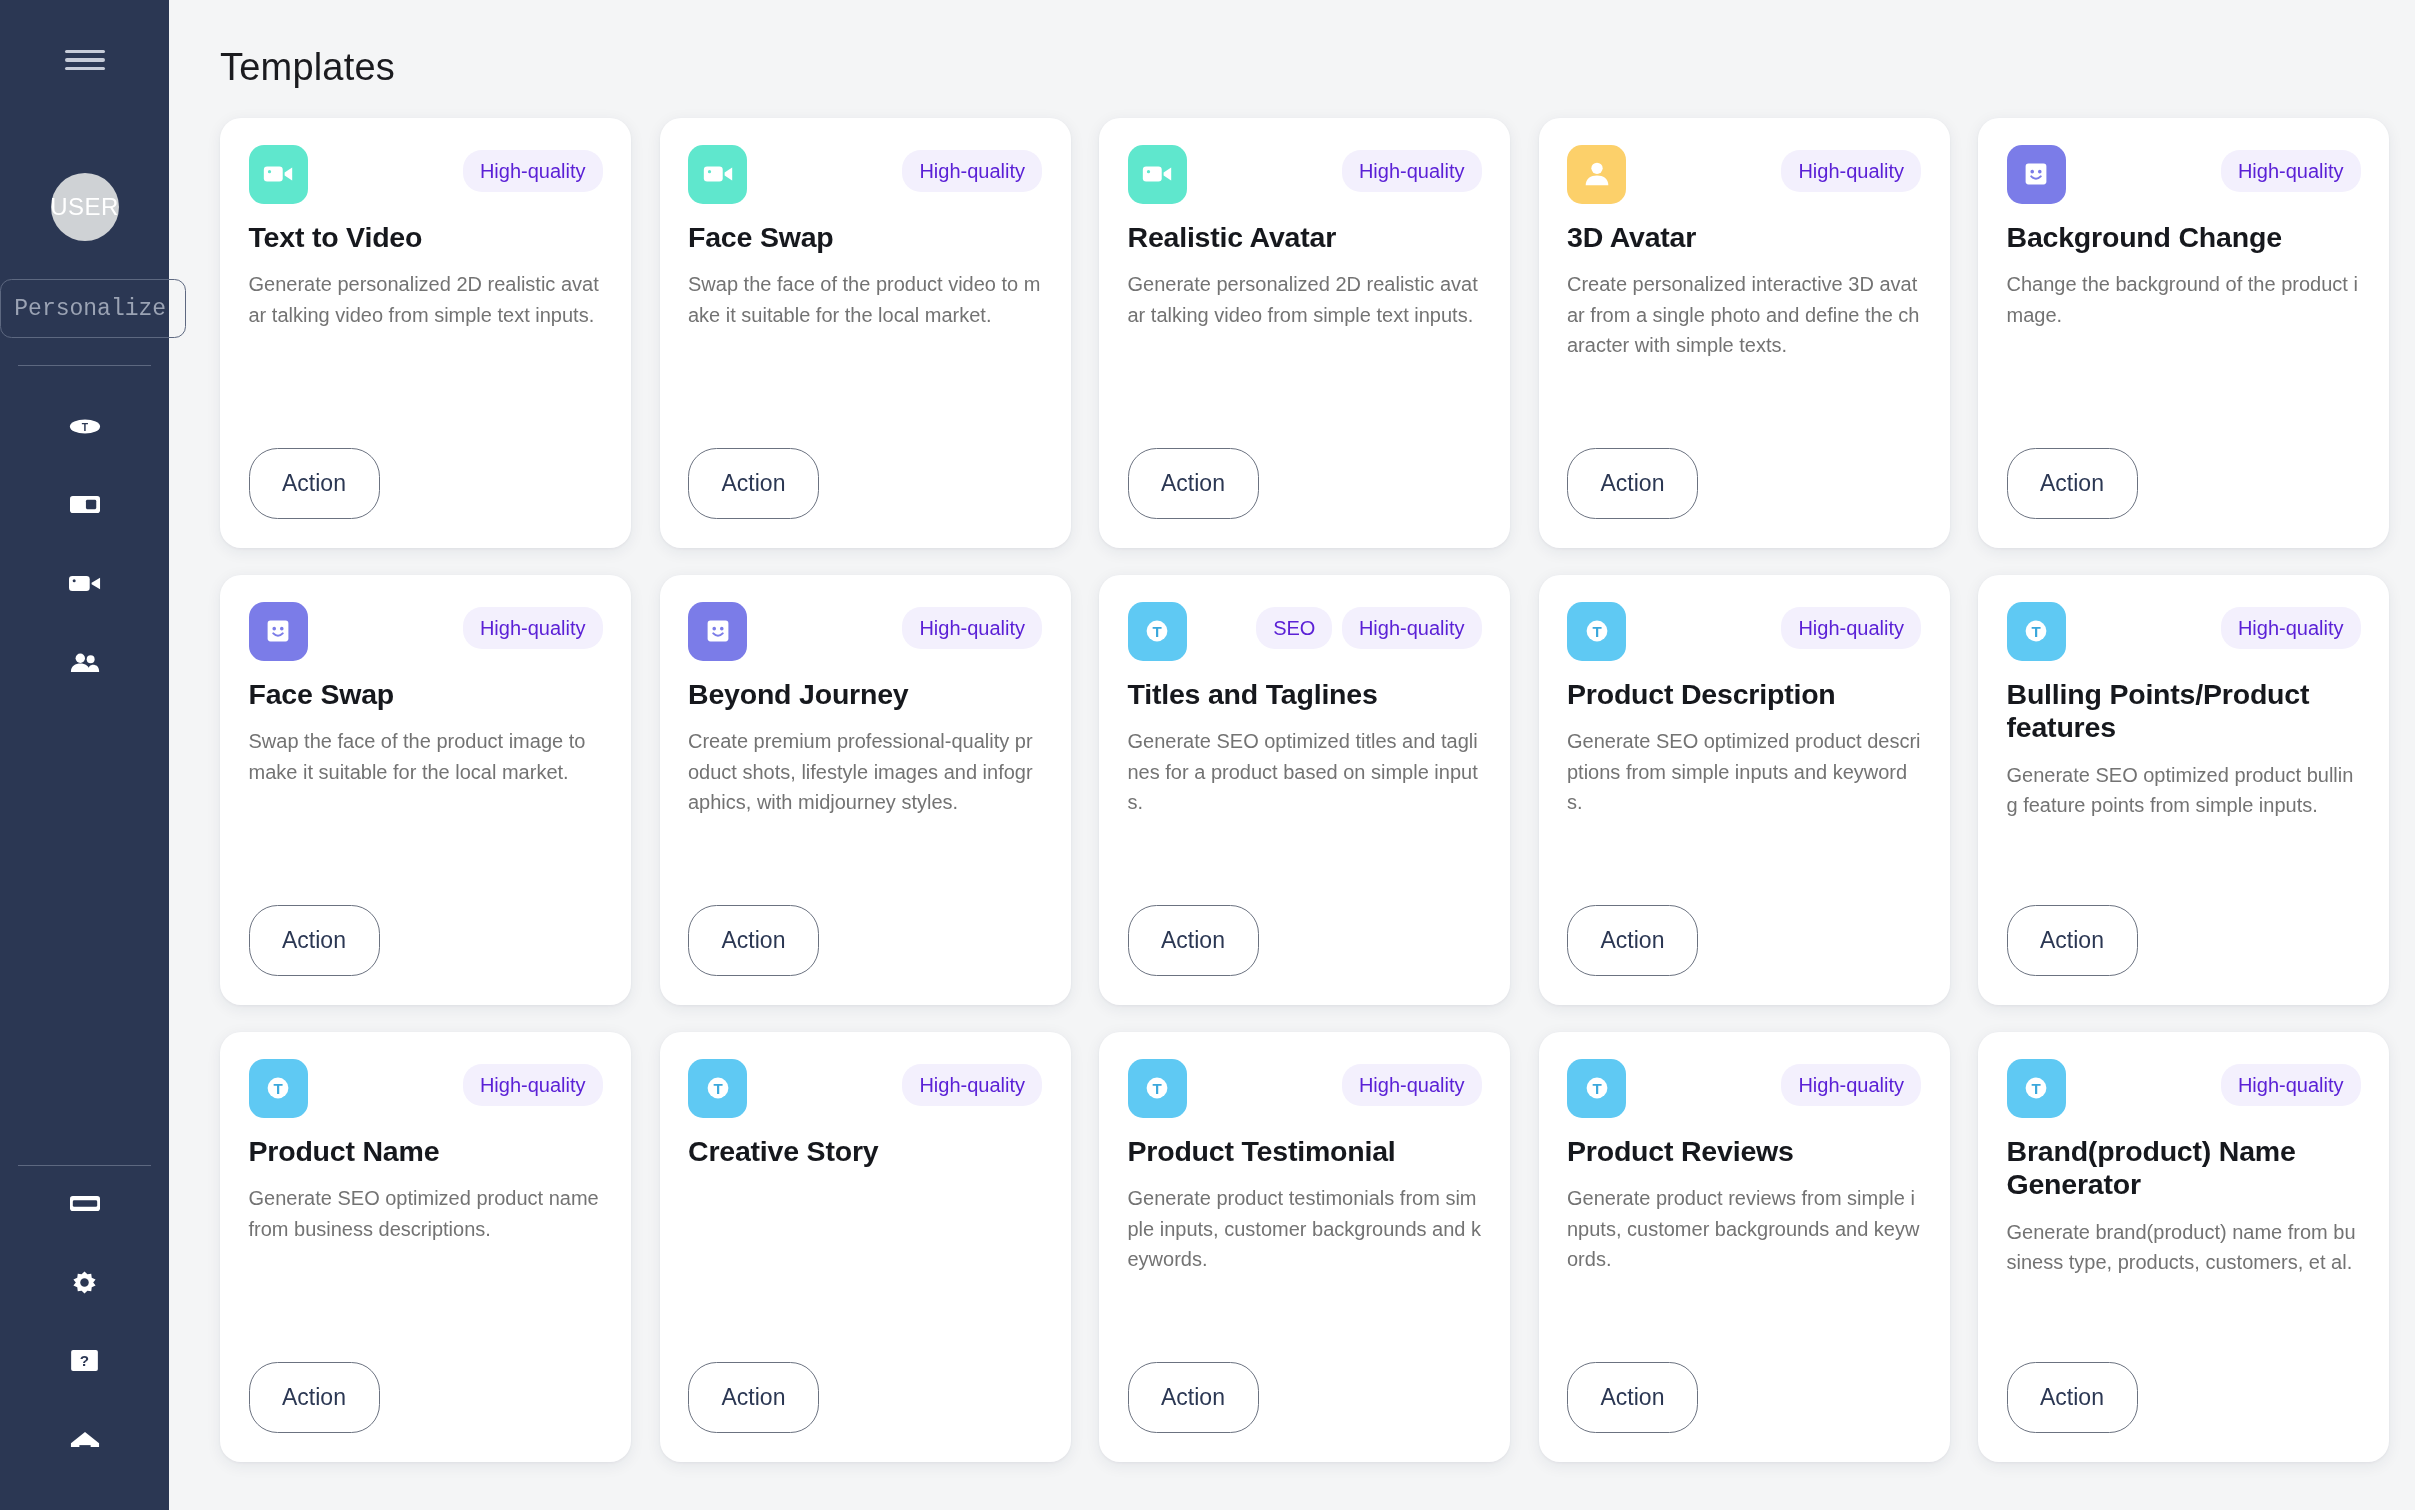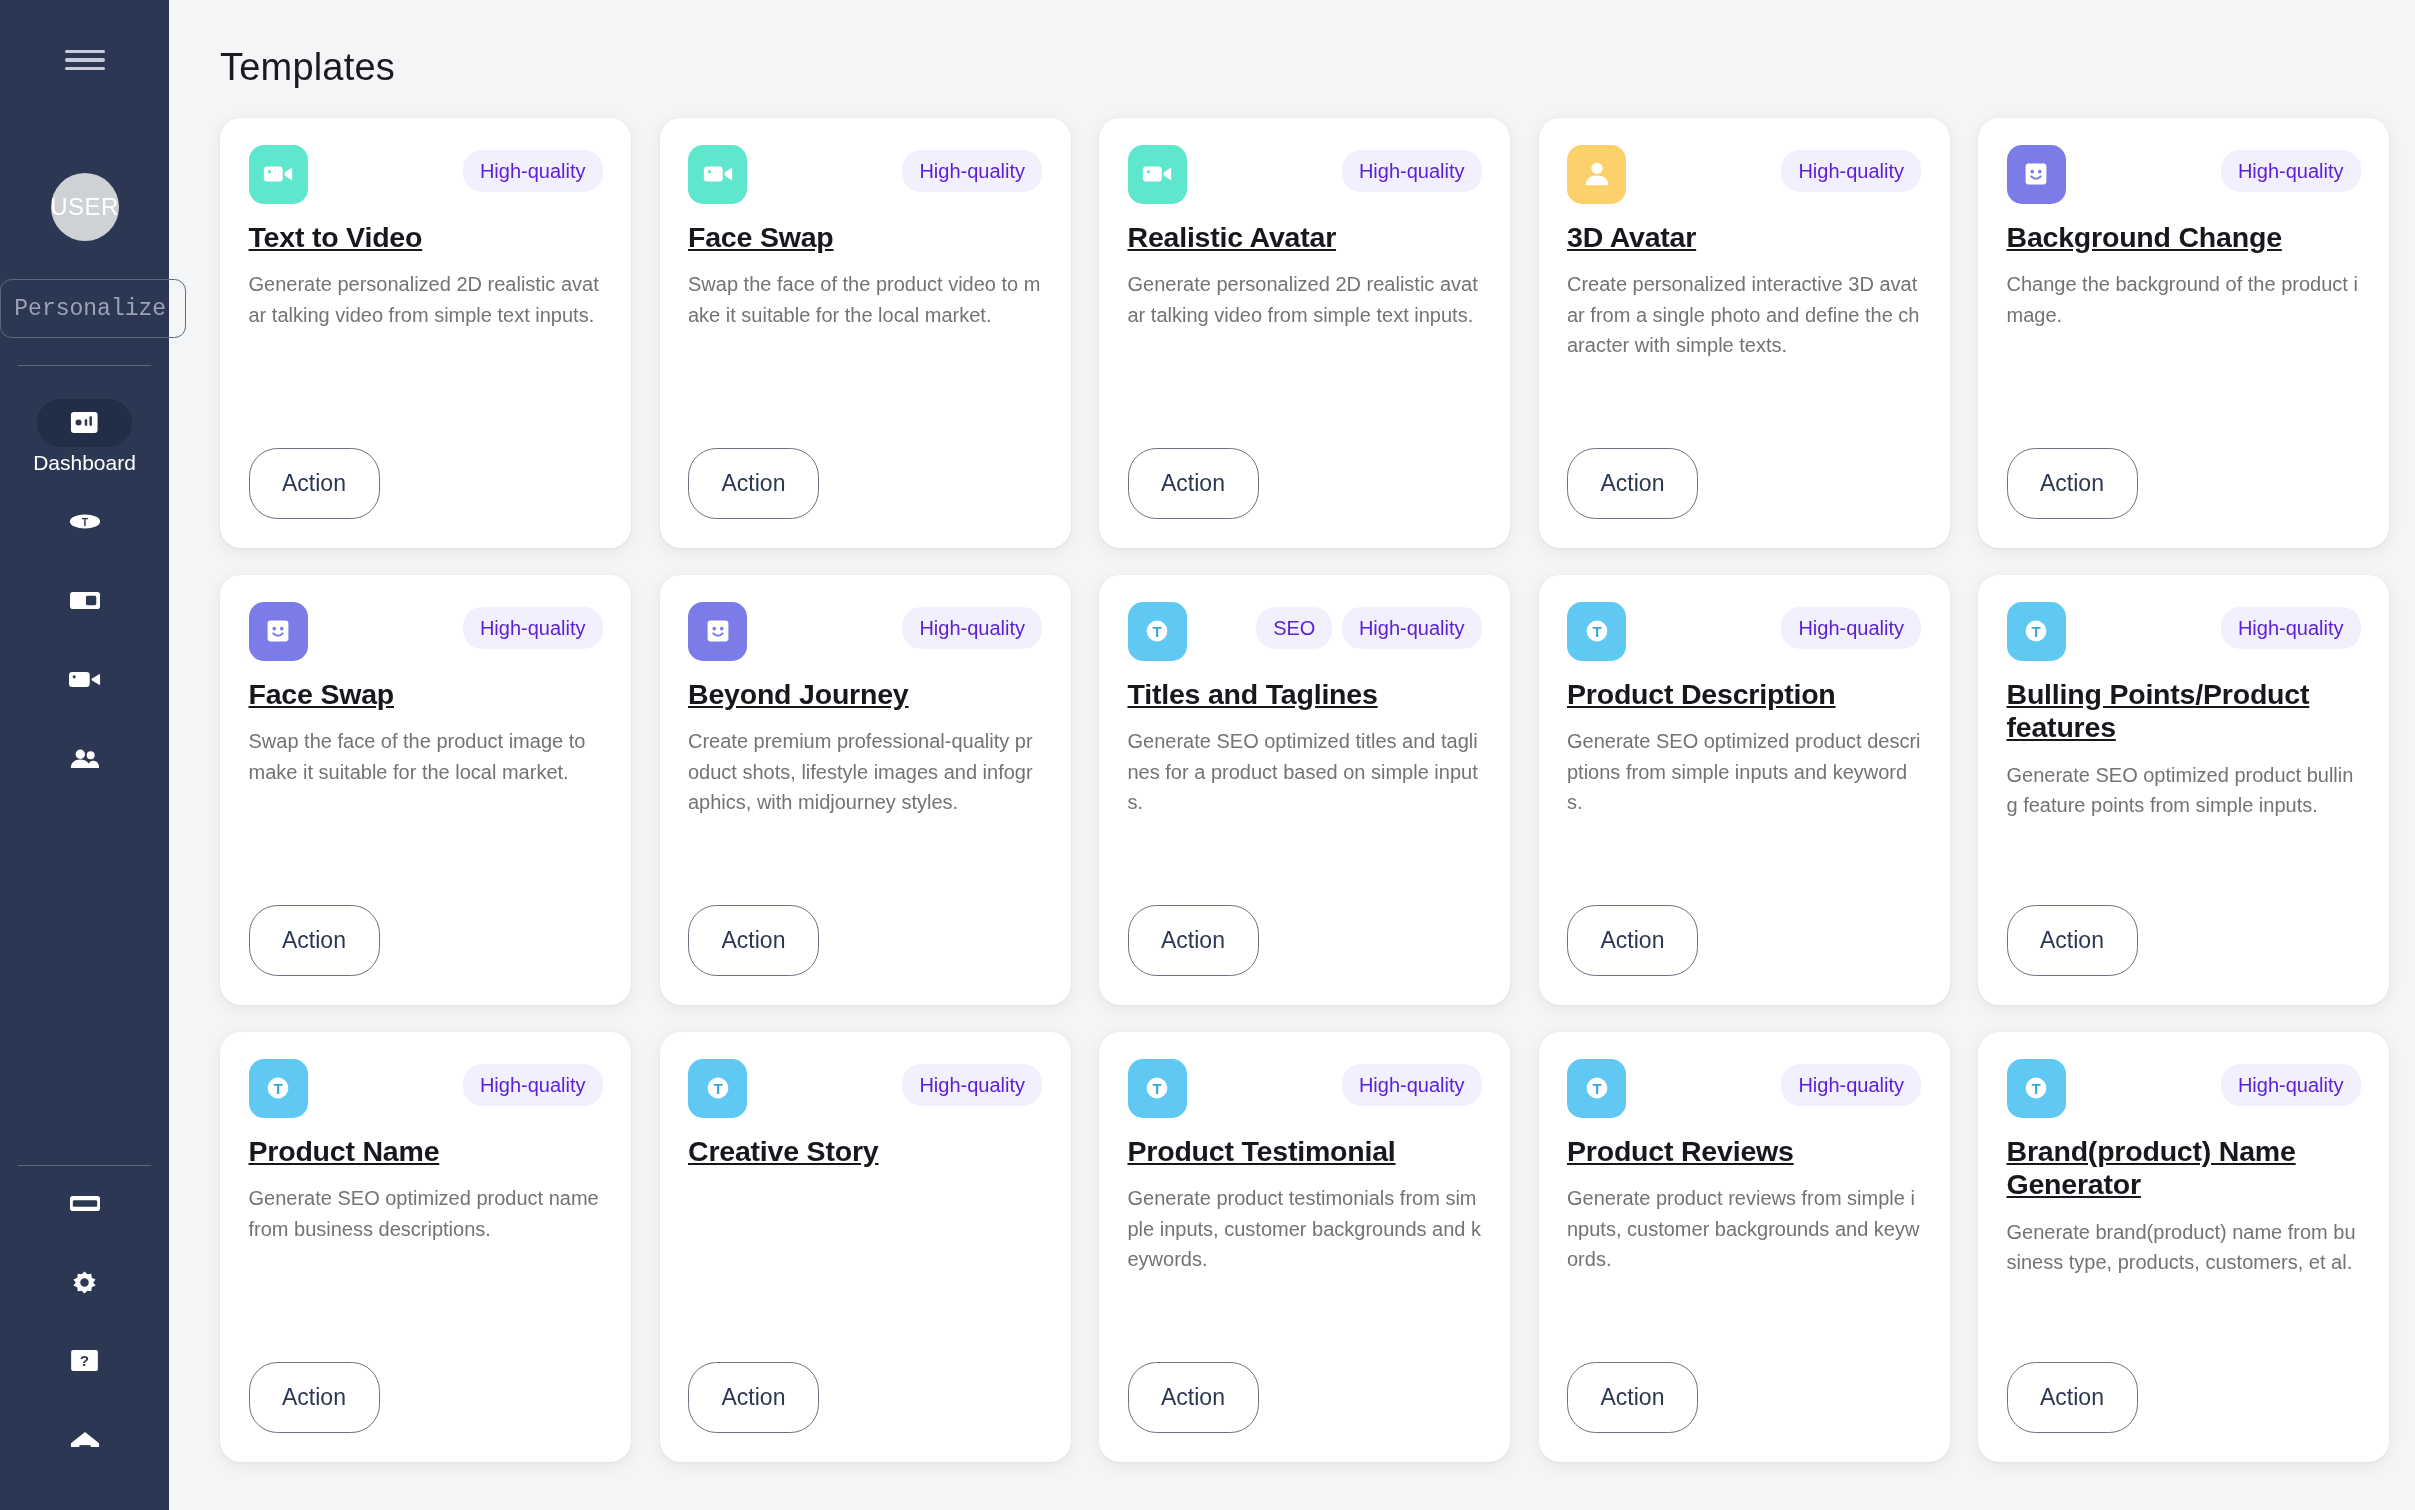--- a/index.html
+++ b/index.html
@@ -148,21 +148,20 @@
     white-space: nowrap;
   }
 
   .card-title {
     font-size: 28.5px;
     font-weight: bold;
     color: #16181d;
     margin-top: 17px;
     line-height: 1.18;
     letter-spacing: -0.2px;
-    text-decoration: underline;
   }
 
   .card-desc {
     font-size: 20px;
     color: #737373;
     line-height: 1.52;
     margin-top: 15px;
     word-break: break-all;
   }
 
@@ -199,31 +198,20 @@
     </div>
 
     <div class="personalize">
       <span>Personalize</span>
     </div>
 
     <div class="sb-divider"></div>
 
     <nav class="nav">
 
-      <div class="nav-item active">
-        <div class="pill">
-          <svg class="icon-svg" width="28.5" height="23" viewBox="0 0 30 24">
-            <rect x="1" y="1" width="28" height="22" rx="3" fill="#ffffff"></rect>
-            <circle cx="9" cy="12" r="3.2" fill="#2b3753"></circle>
-            <rect x="15.5" y="8.5" width="2.6" height="7" rx="1" fill="#2b3753"></rect>
-            <rect x="20.5" y="5.5" width="2.6" height="10" rx="1" fill="#2b3753"></rect>
-          </svg>
-        </div>
-        <div class="label">Dashboard</div>
-      </div>
 
       <div class="nav-item icon-only">
         <div class="pill">
           <svg class="icon-svg" width="32" height="23" viewBox="0 0 34 24">
             <ellipse cx="17" cy="12" rx="16" ry="7.5" fill="#ffffff"></ellipse>
             <text x="17" y="16.5" font-family="Liberation Sans, sans-serif" font-size="11" font-weight="bold" fill="#2b3753" text-anchor="middle">T</text>
           </svg>
         </div>
         <div class="label"></div>
       </div>

